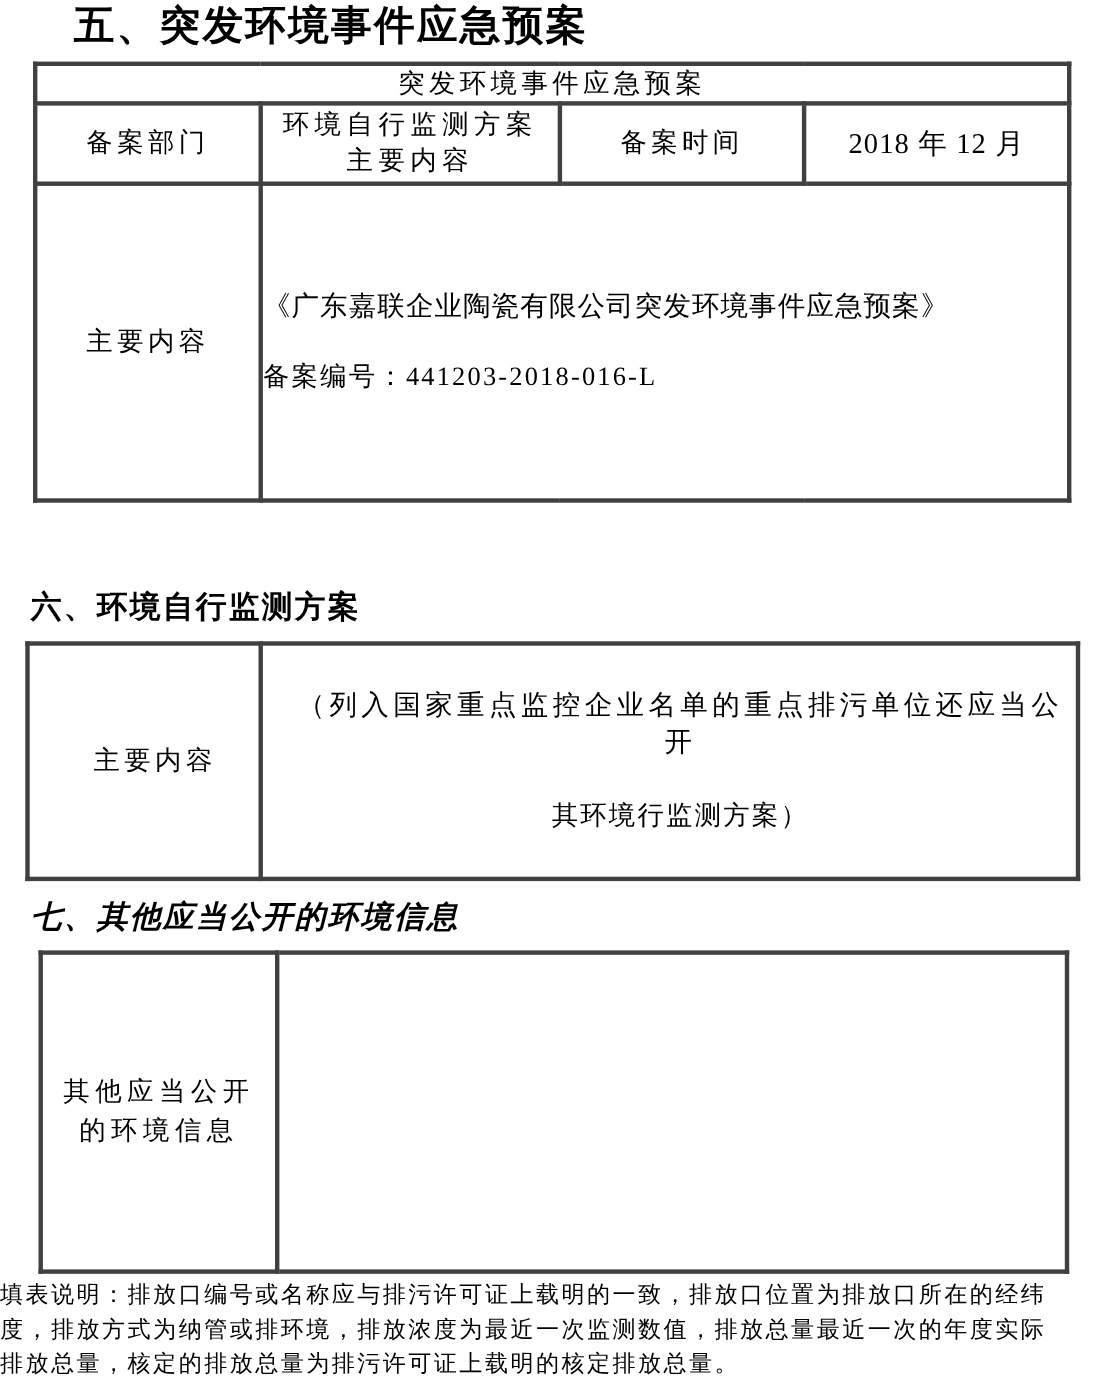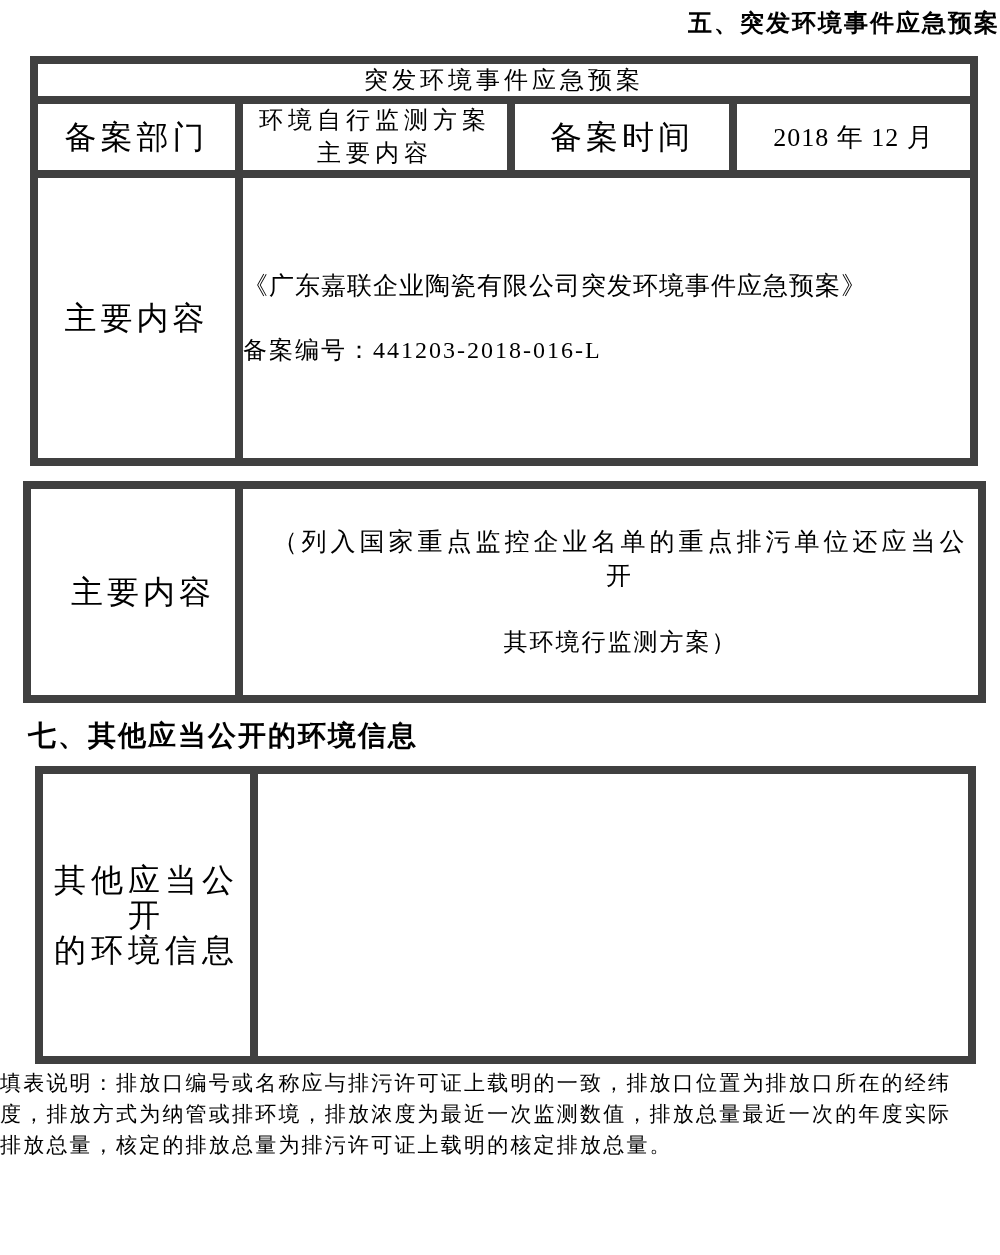--- a/index.html
+++ b/index.html
@@ -17,50 +17,50 @@
     font-family: "Liberation Serif", "DejaVu Serif", serif;
     overflow: hidden;
   }
   h1.sec-heading, h2.sec-heading {
     font-family: "Liberation Sans", "DejaVu Sans", sans-serif;
     font-weight: 700;
     color: #000000;
     letter-spacing: 2px;
     white-space: nowrap;
   }
-  h1.sec-heading { font-size: 24px; margin: 6px 0 0 67px; line-height: 34px; text-align: right; }
+  h1.sec-heading { font-size: 37px; margin: 6px 0 0 67px; line-height: 34px; }
   h2.sec-heading { font-size: 28px; line-height: 33px; }
   #h6 { margin: 78px 0 0 28px; }
-  #h7 { margin: 16px 0 0 28px; }
+  #h7 { margin: 16px 0 0 28px; font-style: italic; }
 
   table {
     border-collapse: collapse;
     table-layout: fixed;
     background: #ffffff;
   }
   td {
-    border: 8px solid #404040;
+    border: 4px solid #404040;
     padding: 0;
     vertical-align: middle;
   }
 
   
   table.t1 { margin: 16px 0 0 30px; width: 940px; }
   .t1 .title-row td {
     height: 35px;
     text-align: center;
     font-size: 24px;
     letter-spacing: 4px;
   }
   .t1 .row1 td { height: 73px; }
   .t1 .row2 td { height: 288px; }
 
   td.lbl {
     text-align: center;
-    font-size: 32px;
+    font-size: 24px;
     letter-spacing: 4px;
     line-height: 33px;
   }
   td.val { text-align: center; font-size: 24px; letter-spacing: 5px; line-height: 33px; }
   td.date-val { text-align: center; font-size: 26px; letter-spacing: 1px; font-family: "Liberation Serif", serif; }
 
   .t1 td.content-cell { vertical-align: middle; }
   .plan-title {
     margin: 0 0 30px 0;
     font-size: 25px;
@@ -128,20 +128,21 @@
       <tr class="row2">
         <td class="lbl">主要内容</td>
         <td colspan="3" class="content-cell">
           <p class="plan-title">《广东嘉联企业陶瓷有限公司突发环境事件应急预案》</p>
           <p class="plan-number">备案编号：441203-2018-016-L</p>
         </td>
       </tr>
     </tbody>
   </table>
 
+  <h2 class="sec-heading" id="h6">六、环境自行监测方案</h2>
 
   <table class="t2">
     <colgroup>
       <col style="width:212px">
         <col style="width:743px">
     </colgroup>
     <tbody>
       <tr>
         <td class="lbl">主要内容</td>
         <td class="content-center">

